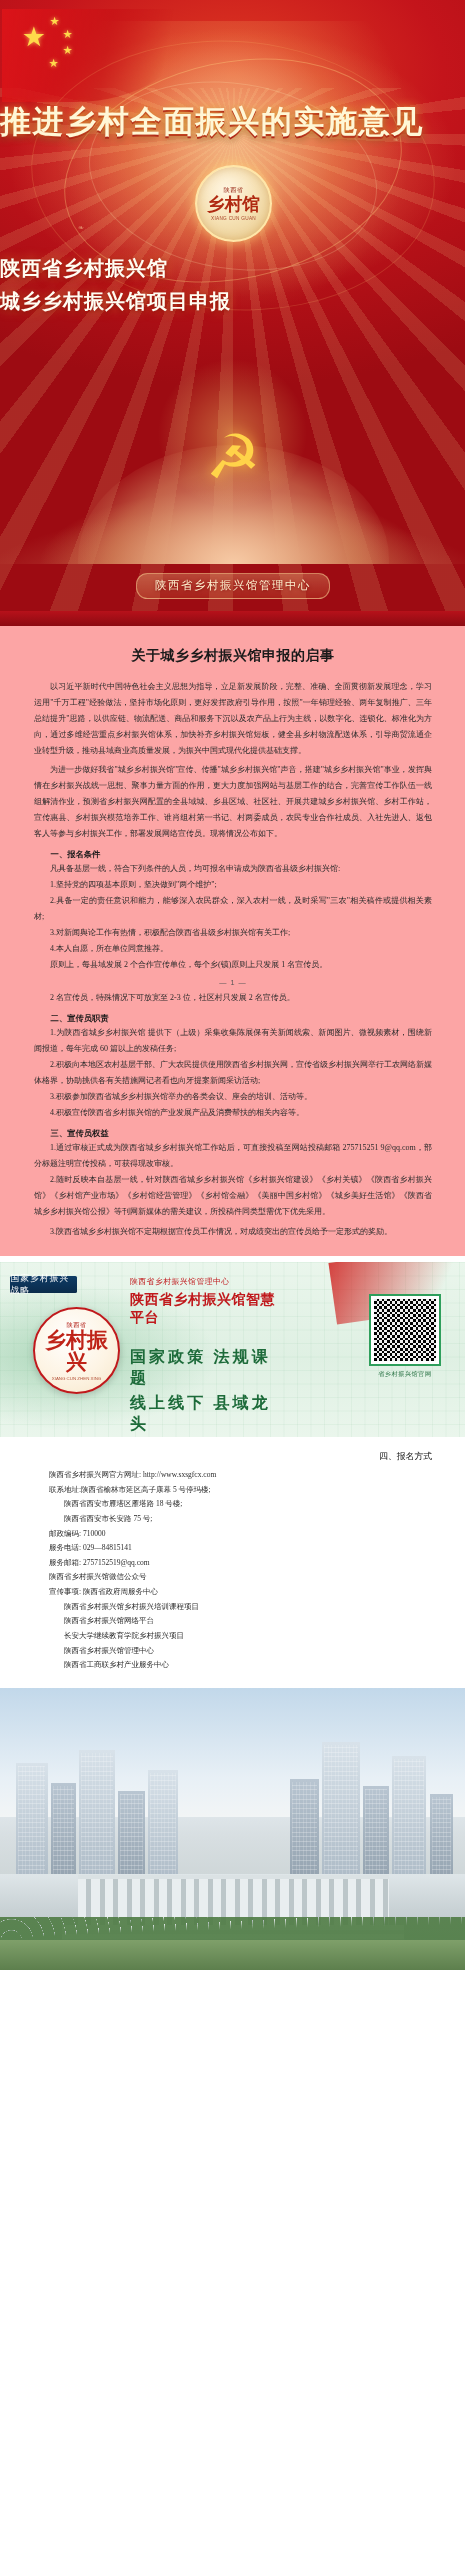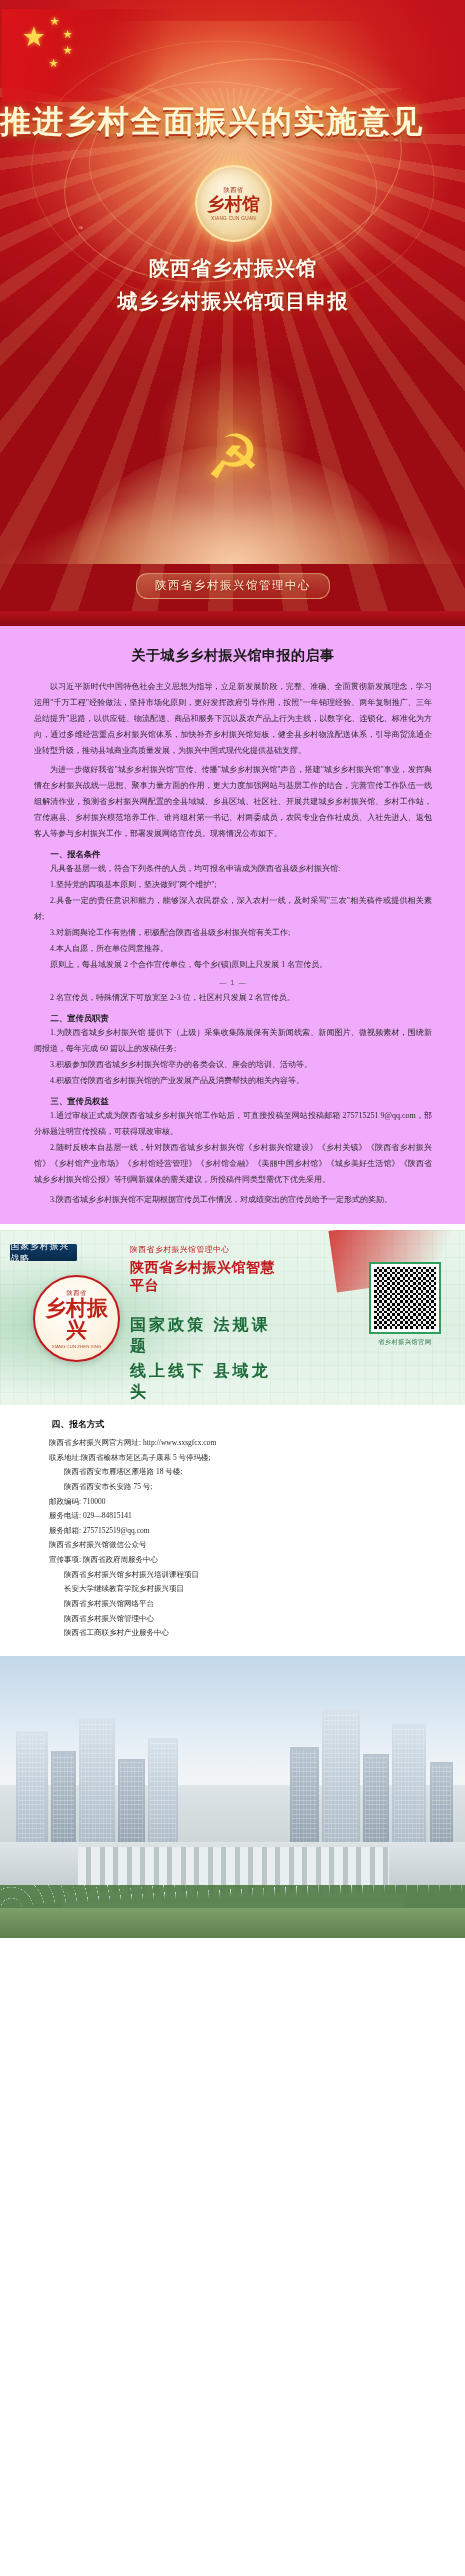--- a/index.html
+++ b/index.html
@@ -78,21 +78,21 @@
   .badge-circle .bc-sub {
     font-size: 6.2px; color: #9a2b18; letter-spacing: 0.5px; margin-bottom: 1px;
   }
   .badge-circle .bc-main {
     font-family: "Liberation Serif", serif;
     font-size: 17.6px; line-height: 1.02; color: #b02a12; font-weight: 700; text-align: left;
   }
   .badge-circle .bc-en { font-size: 4.7px; color: #a8442a; margin-top: 2.1px; letter-spacing: 0.3px; }
 
   .hero-sub1, .hero-sub2 {
-    position: absolute; left: 0; width: 466px; text-align: center;
+    position: absolute; left: 0; width: 466px; text-align: left;
     font-family: "Liberation Serif", "DejaVu Serif", serif;
     color: #fffdf2; font-weight: 700;
     text-shadow: 0 1px 5.2px rgba(120,0,0,.85), 0 0 10.4px rgba(255,170,60,.55);
   }
   .hero-sub1 { top: 255px; font-size: 20px; letter-spacing: 1px; }
   .hero-sub2 { top: 288px; font-size: 20px; letter-spacing: 1px; }
 
   
   .hands {
     position: absolute; left: 0; bottom: 62px; width: 466px; height: 217px;
@@ -134,21 +134,21 @@
   }
   .hero-bottom-bar {
     position: absolute; left: 0; bottom: 0; width: 466px; height: 15.5px;
     background: linear-gradient(180deg, #b7111a 0%, #8c0b12 100%);
   }
   .petal { position: absolute; color: rgba(255,230,170,.5); font-size: 9.3px; }
 
   
   .article {
     padding: 21px 34px 13.5px 34px;
-    background: #f0abfc;
+    background: #fca5a5;
   }
   .art-title {
     text-align: center;
     font-family: "Liberation Serif", "DejaVu Serif", serif;
     font-size: 14px; font-weight: 700; color: #1a1a1a;
     margin-bottom: 13.5px; letter-spacing: 0.5px;
   }
   .art-p {
     font-size: 8px; line-height: 2.0; text-indent: 2em;
     color: #2b2b2b; margin-bottom: 3.1px; text-align: justify;
@@ -244,21 +244,21 @@
     transform: rotate(-8deg);
   }
 
   
   .contact {
     padding: 13.5px 34px 15.5px 34px;
     background: #fff;
   }
   .contact h4 {
     font-family: "Liberation Serif", serif;
-    font-size: 8.8px; font-weight: 700; color: #111; margin-bottom: 5.2px; text-indent: 2em;
+    font-size: 8.8px; font-weight: 400; color: #111; margin-bottom: 5.2px; text-indent: 2em; text-align: right;
   }
   .c-line {
     font-family: "Liberation Serif", serif;
     font-size: 7.5px; line-height: 1.95; color: #2b2b2b; padding-left: 2em;
   }
   .c-line.ind { padding-left: 4em; }
 
   
   .photo {
     position: relative; width: 466px; height: 282px;
@@ -359,20 +359,21 @@
   <p class="art-li">3.对新闻舆论工作有热情，积极配合陕西省县级乡村振兴馆有关工作;</p>
   <p class="art-li">4.本人自愿，所在单位同意推荐。</p>
   <p class="art-li">原则上，每县域发展 2 个合作宣传单位，每个乡(镇)原则上只发展 1 名宣传员。</p>
 
   <div class="pagemark">— 1 —</div>
 
   <p class="art-li">2 名宣传员，特殊情况下可放宽至 2-3 位，社区村只发展 2 名宣传员。</p>
 
   <div class="art-h">二、宣传员职责</div>
   <p class="art-li">1.为陕西省城乡乡村振兴馆 提供下（上级）采集收集陈展保有关新闻线索、新闻图片、微视频素材，围绕新闻报道，每年完成 60 篇以上的发稿任务;</p>
+  <p class="art-li">2.积极向本地区农村基层干部、广大农民提供使用陕西省乡村振兴网，宣传省级乡村振兴网举行工农网络新媒体格界，协助挑供各有关措施网记者看也向牙提案新闻采访活动;</p>
   <p class="art-li">3.积极参加陕西省城乡乡村振兴馆举办的各类会议、座会的培训、活动等。</p>
   <p class="art-li">4.积极宣传陕西省乡村振兴馆的产业发展产品及消费帮扶的相关内容等。</p>
 
   <div class="art-h">三、宣传员权益</div>
   <p class="art-li">1.通过审核正式成为陕西省城乡乡村振兴馆工作站后，可直接投稿至网站投稿邮箱 275715251 9@qq.com，部分标题注明宣传投稿，可获得现改审核。</p>
 
   <p class="art-p">2.随时反映本自基层一线，针对陕西省城乡乡村振兴馆《乡村振兴馆建设》《乡村关镇》《陕西省乡村振兴馆》《乡村馆产业市场》《乡村馆经营管理》《乡村馆金融》《美丽中国乡村馆》《城乡美好生活馆》《陕西省城乡乡村振兴馆公报》等刊网新媒体的需关建议，所投稿件同类型需优下优先采用。</p>
   <p class="art-p">3.陕西省城乡乡村振兴馆不定期根据宣传员工作情况，对成绩突出的宣传员给予一定形式的奖励。</p>
 </div>
 
@@ -409,22 +410,22 @@
   <div class="c-line">陕西省乡村振兴网官方网址: http://www.sxsgfcx.com</div>
   <div class="c-line">联系地址:陕西省榆林市延区高子康幕 5 号停玛楼;</div>
   <div class="c-line ind">陕西省西安市雁塔区雁塔路 18 号楼;</div>
   <div class="c-line ind">陕西省西安市长安路 75 号;</div>
   <div class="c-line">邮政编码: 710000</div>
   <div class="c-line">服务电话: 029—84815141</div>
   <div class="c-line">服务邮箱: 2757152519@qq.com</div>
   <div class="c-line">陕西省乡村振兴馆微信公众号</div>
   <div class="c-line">宣传事项: 陕西省政府周服务中心</div>
   <div class="c-line ind">陕西省乡村振兴馆乡村振兴培训课程项目</div>
+  <div class="c-line ind">陕西省乡村振兴馆网络平台</div>
   <div class="c-line ind">长安大学继续教育学院乡村振兴项目</div>
-  <div class="c-line ind">陕西省乡村振兴馆网络平台</div>
   <div class="c-line ind">陕西省乡村振兴馆管理中心</div>
   <div class="c-line ind">陕西省工商联乡村产业服务中心</div>
 </div>
 
 <div class="photo">
   <div class="sky"></div>
   <div class="bldg hi" style="left:15.5px;  width:32px;  height:129px;"></div>
   <div class="bldg" style="left:51px;  width:25px;  height:109px;"></div>
   <div class="bldg hi" style="left:79px; width:36px;  height:142px;"></div>
   <div class="bldg" style="left:118px; width:27px;  height:101px;"></div>

